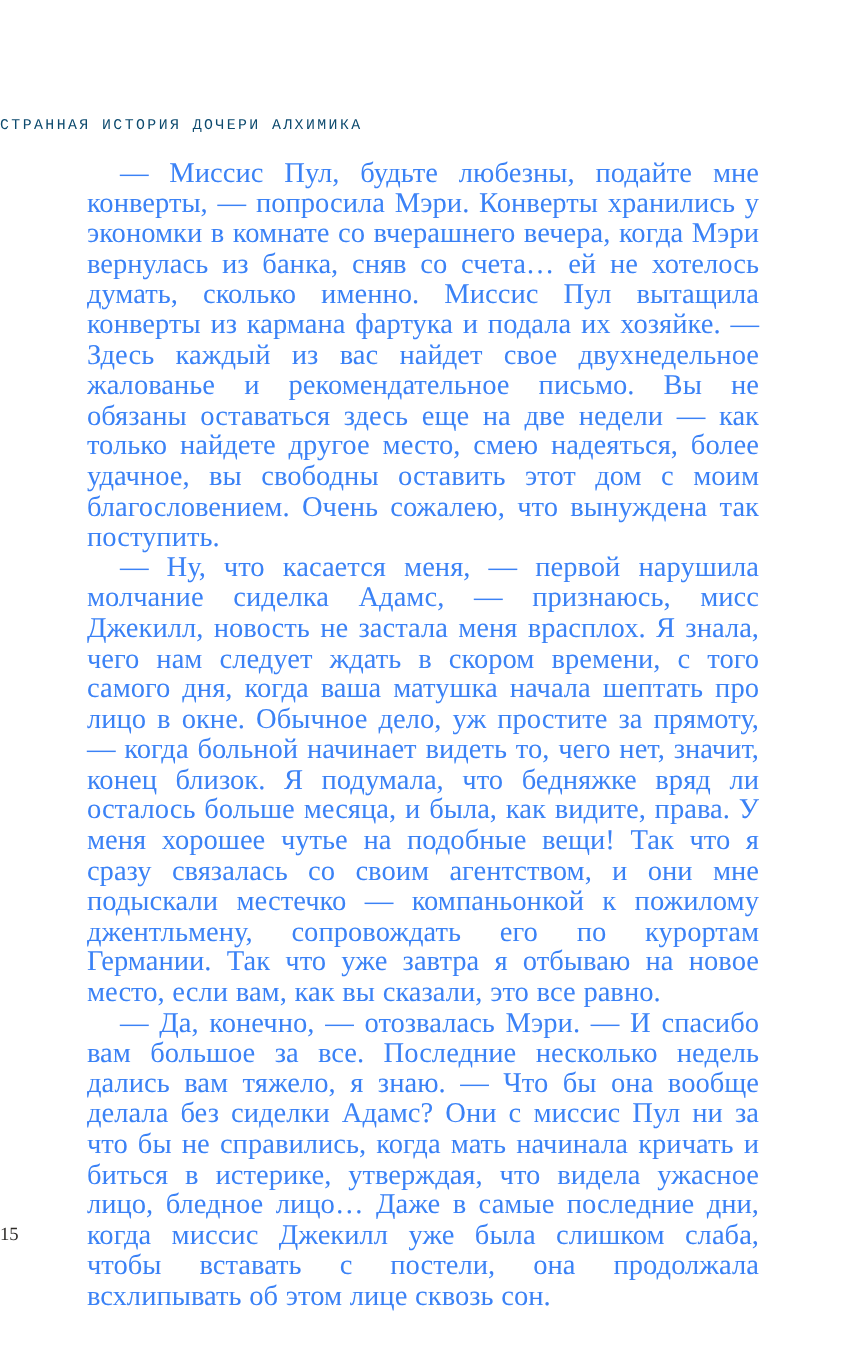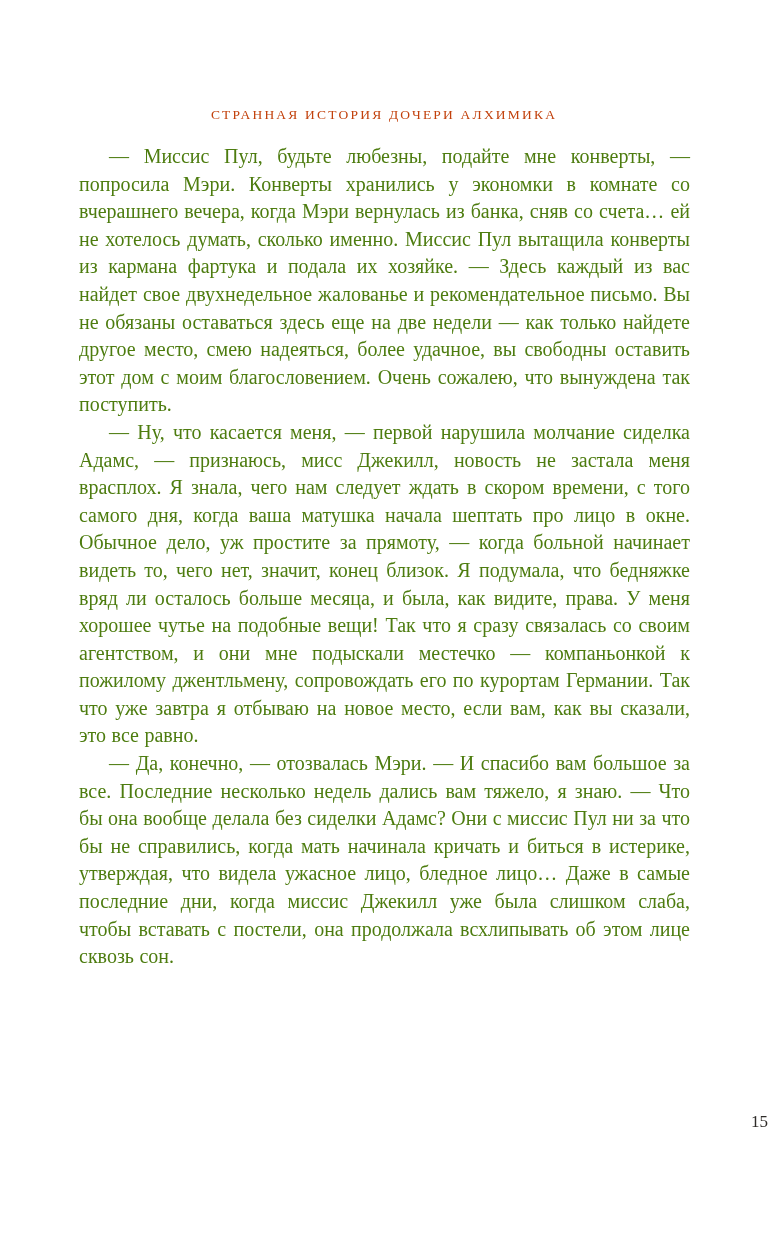--- a/index.html
+++ b/index.html
@@ -15,47 +15,48 @@
     font-family: "Liberation Serif", "DejaVu Serif", serif;
     color: #171513;
     overflow: hidden;
     margin: 0 auto;
   }
   .running-header {
     position: absolute;
     top: 107px;
     left: 0;
     right: 0;
-    text-align: center;
+    text-align: left;
     font-size: 13.5px;
     letter-spacing: 2.2px;
     font-weight: 400;
-    color: #c2410c;
+    color: #0c4a6e;
+    font-family: Liberation Mono, monospace;
   }
   .text-block {
     position: absolute;
     top: 143px;
     left: 79px;
     width: 611px;
   }
   .text-block p {
     margin: 0;
-    font-size: 20px;
+    font-size: 26px;
     line-height: 27.6px;
     text-align: justify;
     text-indent: 30px;
-    color: #4d7c0f;
+    color: #3b82f6;
     word-spacing: 0.5px;
   }
   .page-number {
     position: absolute;
     top: 1112px;
     left: 0;
     right: 0;
-    text-align: right;
+    text-align: left;
     font-size: 17px;
     color: #2e2b28;
   }
 </style>
 </head>
 <body>
 
 <div class="book-page">
   <div class="running-header">СТРАННАЯ ИСТОРИЯ ДОЧЕРИ АЛХИМИКА</div>
 

